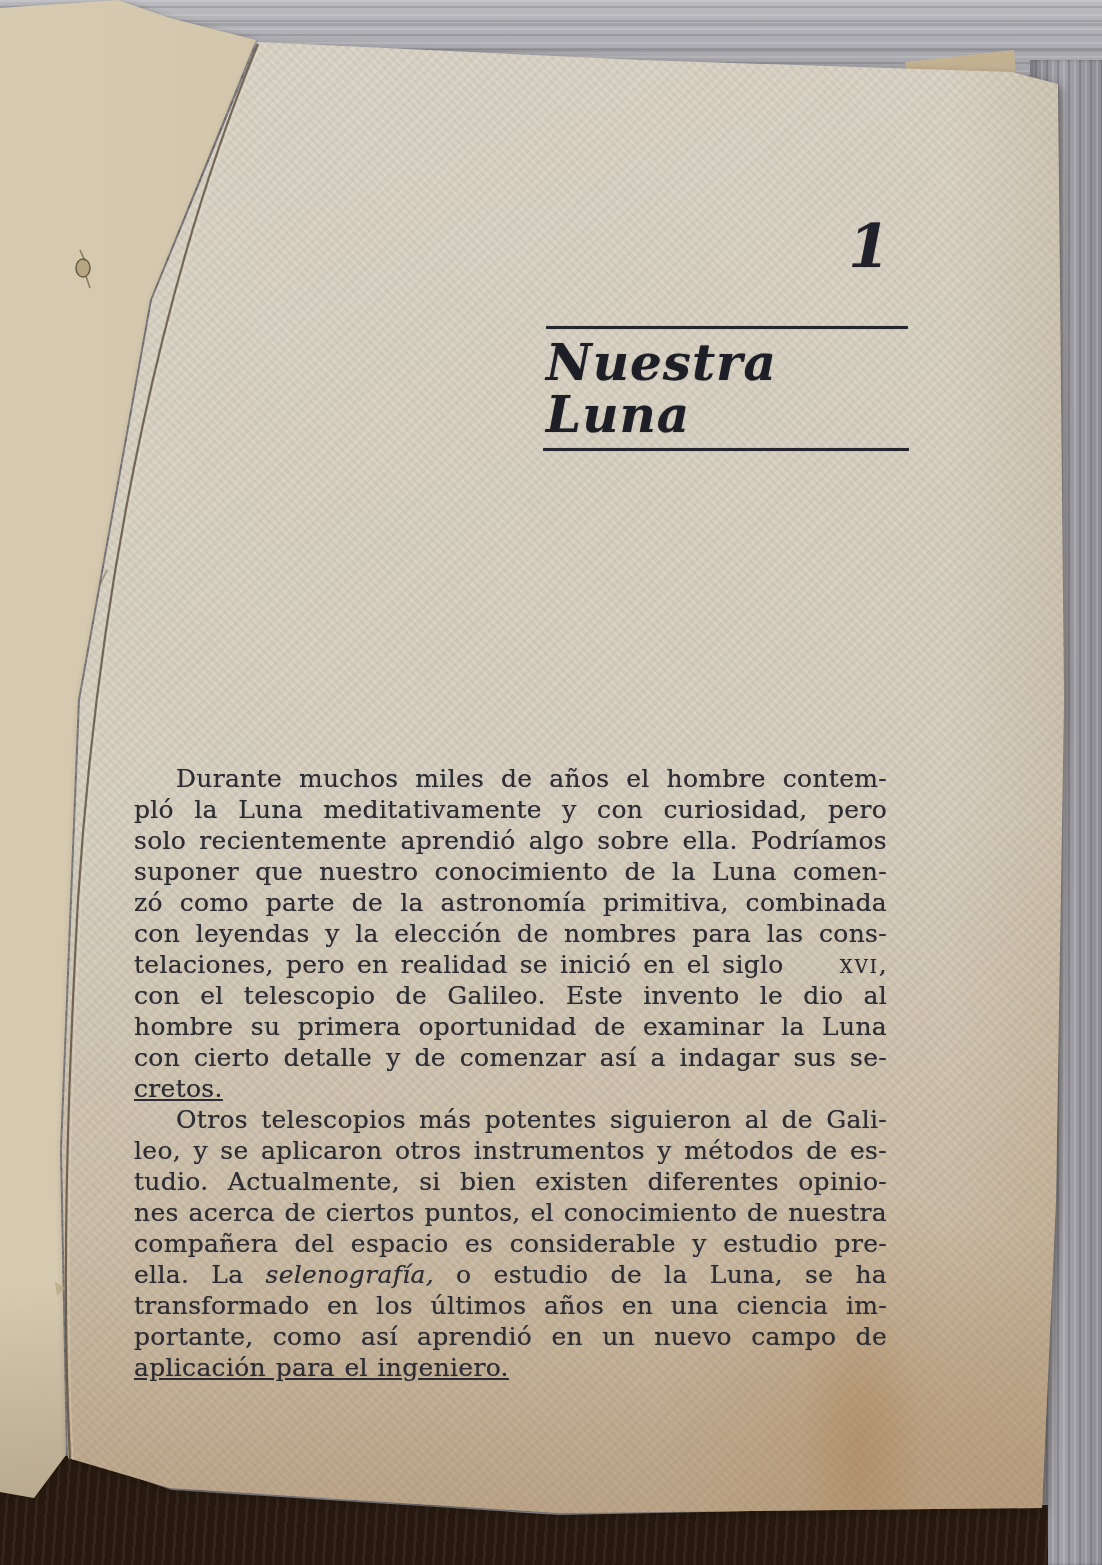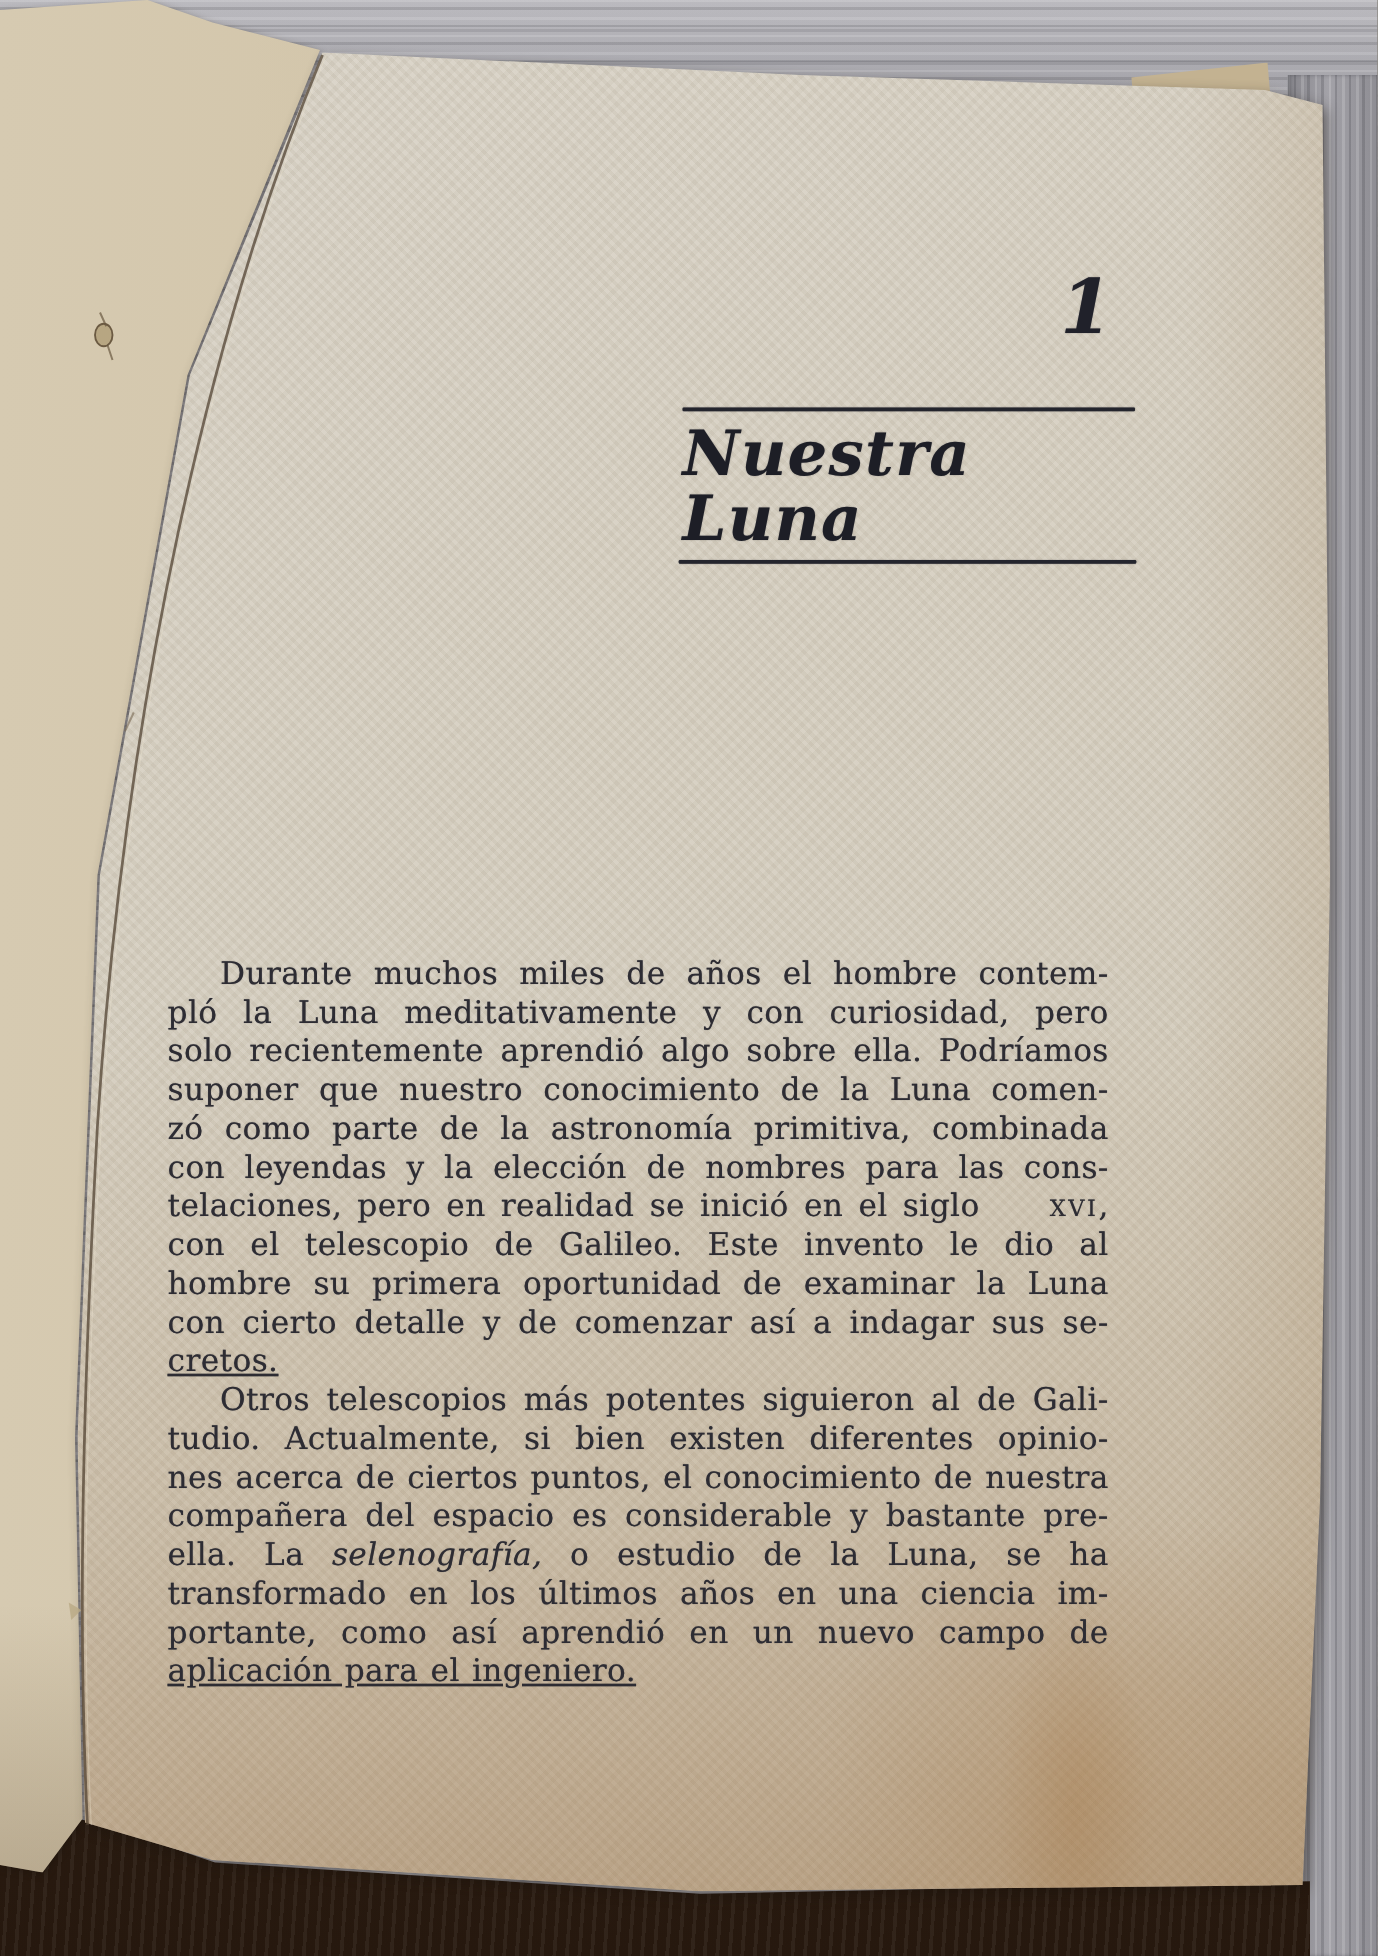--- a/index.html
+++ b/index.html
@@ -158,23 +158,24 @@
       <div class="line">suponer que nuestro conocimiento de la Luna comen-</div>
       <div class="line">zó como parte de la astronomía primitiva, combinada</div>
       <div class="line">con leyendas y la elección de nombres para las cons-</div>
       <div class="line"><span>telaciones, pero en realidad se inició en el siglo </span><span class="sc">xvi</span><span>,</span></div>
       <div class="line">con el telescopio de Galileo. Este invento le dio al</div>
       <div class="line">hombre su primera oportunidad de examinar la Luna</div>
       <div class="line">con cierto detalle y de comenzar así a indagar sus se-</div>
       <div class="line last">cretos.</div>
 
       <div class="line indent">Otros telescopios más potentes siguieron al de Gali-</div>
+      <div class="line">leo, y se aplicaron otros instrumentos y métodos de es-</div>
       <div class="line">tudio. Actualmente, si bien existen diferentes opinio-</div>
       <div class="line">nes acerca de ciertos puntos, el conocimiento de nuestra</div>
-      <div class="line">compañera del espacio es considerable y bastante pre-</div>
+      <div class="line">compañera del espacio es considerable y estudio pre-</div>
       <div class="line"><span>ella. La </span><span class="it">selenografía,</span><span> o estudio de la Luna, se ha</span></div>
       <div class="line">transformado en los últimos años en una ciencia im-</div>
       <div class="line">portante, como así aprendió en un nuevo campo de</div>
       <div class="line last">aplicación para el ingeniero.</div>
     </div>
 
   </div>
 </div>
 
 </body></html>

